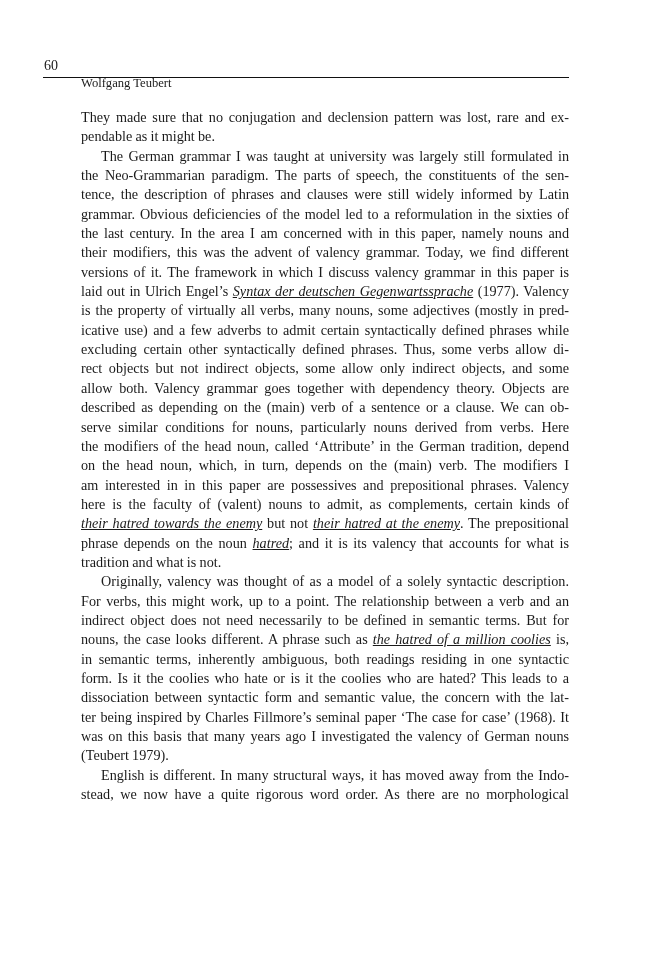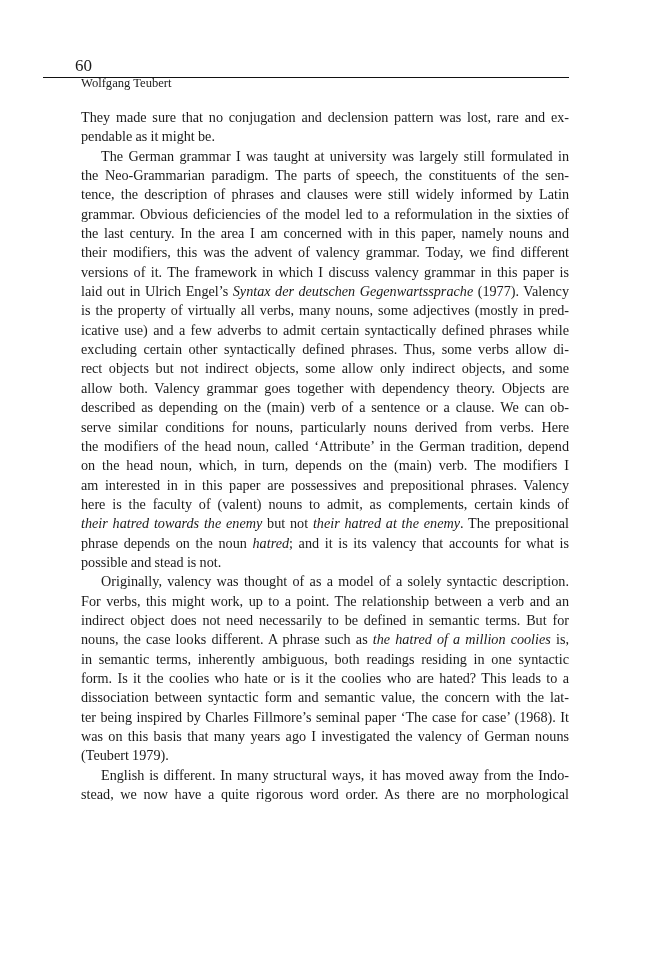--- a/index.html
+++ b/index.html
@@ -1,29 +1,29 @@
 <!DOCTYPE html>
 <html><head>
 <meta charset="utf-8">
 <style>
   html, body { margin: 0; padding: 0; background: #ffffff; }
   body { width: 650px; height: 976px; position: relative; overflow: hidden;
          font-family: "Liberation Serif", "DejaVu Serif", serif; color: #1a1a1a; }
   .running-head { position: absolute; left: 43px; top: 56px; width: 526px; height: 21px;
                   border-bottom: 1.3px solid #111; font-size: 12.6px; line-height: 20px; }
-  .folio { position: absolute; left: 1px; top: 0; font-size: 17px; margin-left: 31px; }
+  .folio { position: absolute; left: 1px; top: 0; font-size: 14px; }
   .author { position: absolute; left: 38px; top: 0; margin-top: 17px; }
   .body-text { position: absolute; left: 81px; top: 108px; width: 488px;
                font-size: 14.2px; line-height: 19.35px; text-align: justify;
                hyphens: manual; word-spacing: -0.3px; }
   .body-text p { margin: 0; }
   .body-text p.indent { text-indent: 20px; }
   .line { display: block; text-align: justify; text-align-last: justify; white-space: nowrap; }
   .line.last { text-align-last: left; }
-  em { font-style: italic; }
+  em { font-style: italic; text-decoration: underline; }
 </style>
 </head>
 <body>
 
 <div class="running-head">
   <span class="folio">60</span>
   <span class="author">Wolfgang Teubert</span>
 </div>
 
 <div class="body-text" id="body-text">
@@ -46,21 +46,21 @@
       <span class="line"><span>rect objects but not indirect objects, some allow only indirect objects, and some</span></span>
       <span class="line"><span>allow both. Valency grammar goes together with dependency theory. Objects are</span></span>
       <span class="line"><span>described as depending on the (main) verb of a sentence or a clause. We can ob-</span></span>
       <span class="line"><span>serve similar conditions for nouns, particularly nouns derived from verbs. Here</span></span>
       <span class="line"><span>the modifiers of the head noun, called ‘Attribute’ in the German tradition, depend</span></span>
       <span class="line"><span>on the head noun, which, in turn, depends on the (main) verb. The modifiers I</span></span>
       <span class="line"><span>am interested in in this paper are possessives and prepositional phrases. Valency</span></span>
       <span class="line"><span>here is the faculty of (valent) nouns to admit, as complements, certain kinds of</span></span>
       <span class="line"><em>their hatred towards the enemy</em><span> but not </span><em>their hatred at the enemy</em><span>. The prepositional</span></span>
       <span class="line"><span>phrase depends on the noun </span><em>hatred</em><span>; and it is its valency that accounts for what is</span></span>
-      <span class="line last"><span>possible and stead is not.</span></span>
+      <span class="line last"><span>tradition and what is not.</span></span>
     </p>
     <p class="indent" style="text-indent: 0px;">
       <span class="line" style="padding-left: 20px;"><span>Originally, valency was thought of as a model of a solely syntactic description.</span></span>
       <span class="line"><span>For verbs, this might work, up to a point. The relationship between a verb and an</span></span>
       <span class="line"><span>indirect object does not need necessarily to be defined in semantic terms. But for</span></span>
       <span class="line"><span>nouns, the case looks different. A phrase such as </span><em>the hatred of a million coolies</em><span> is,</span></span>
       <span class="line"><span>in semantic terms, inherently ambiguous, both readings residing in one syntactic</span></span>
       <span class="line"><span>form. Is it the coolies who hate or is it the coolies who are hated? This leads to a</span></span>
       <span class="line"><span>dissociation between syntactic form and semantic value, the concern with the lat-</span></span>
       <span class="line"><span>ter being inspired by Charles Fillmore’s seminal paper ‘The case for case’ (1968). It</span></span>

